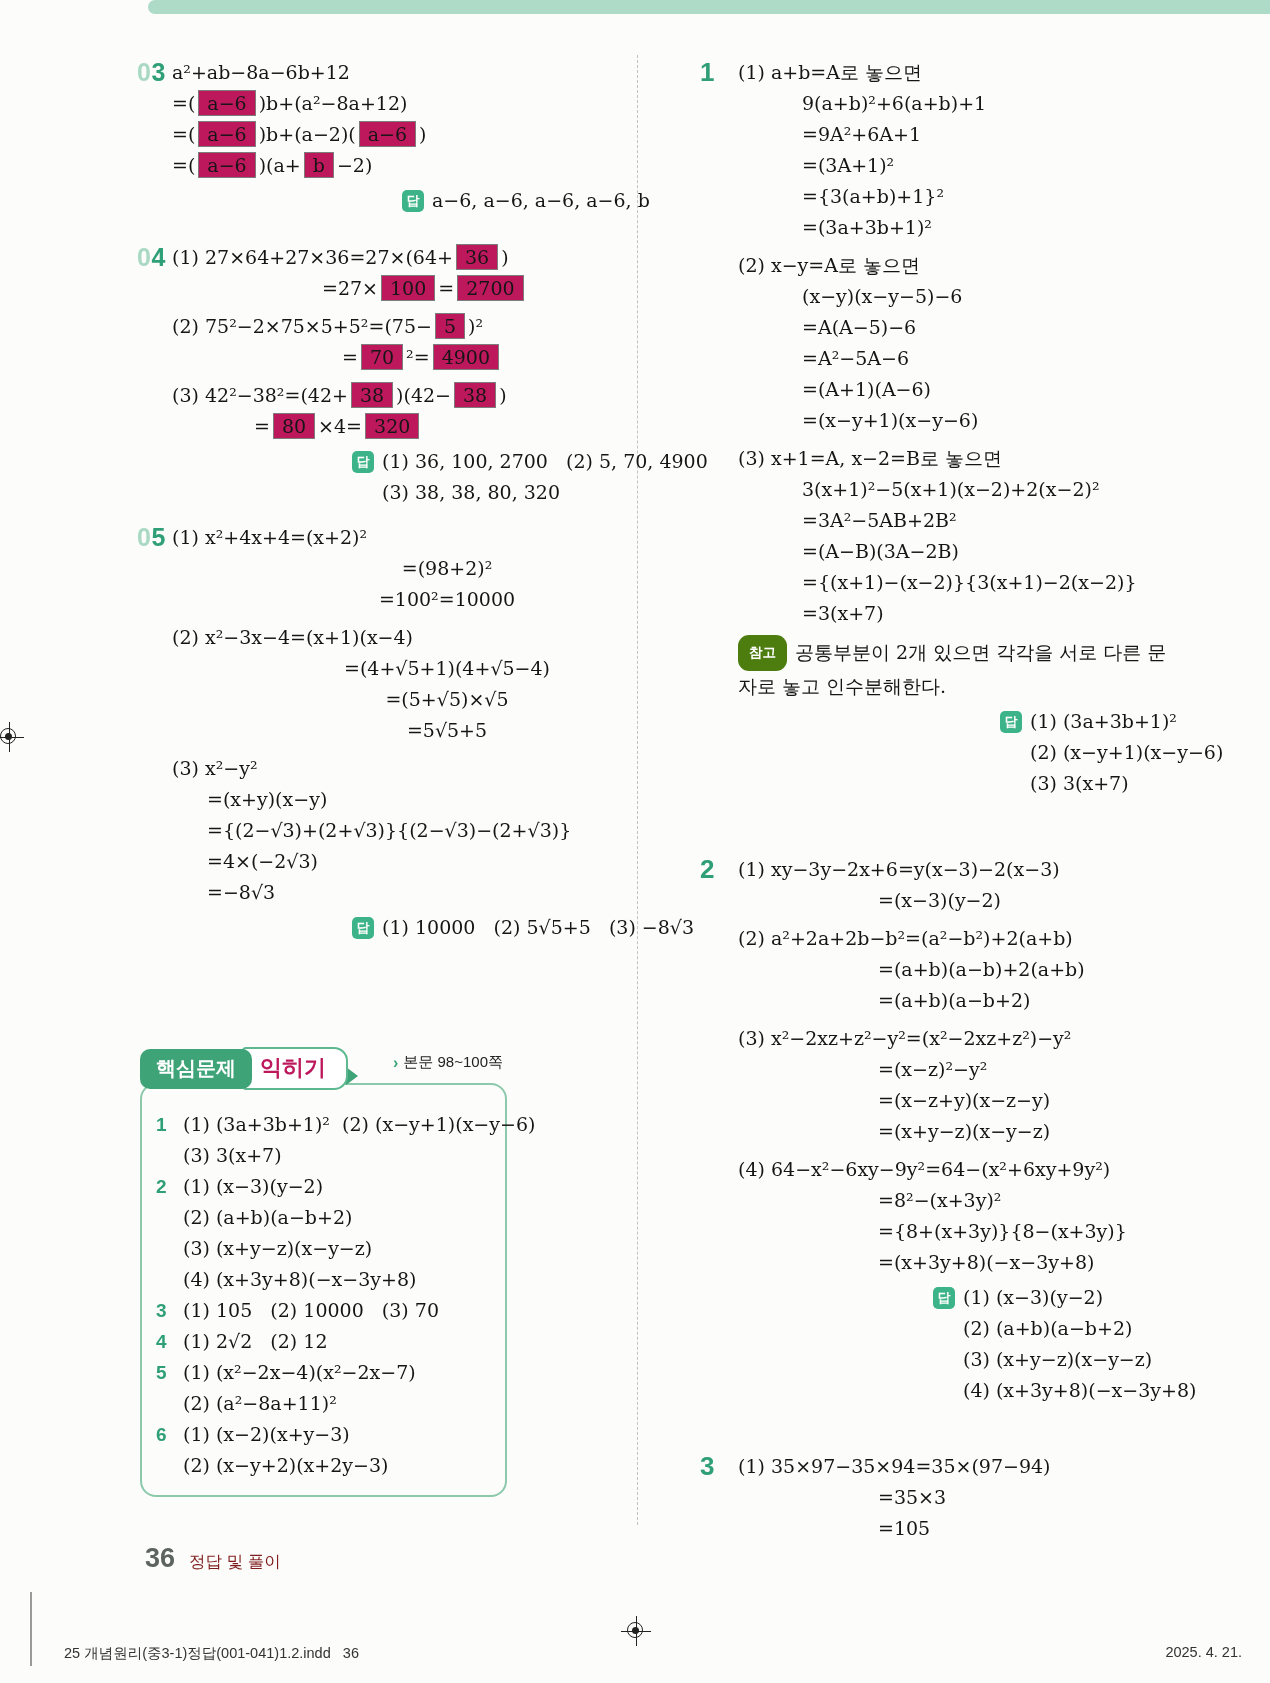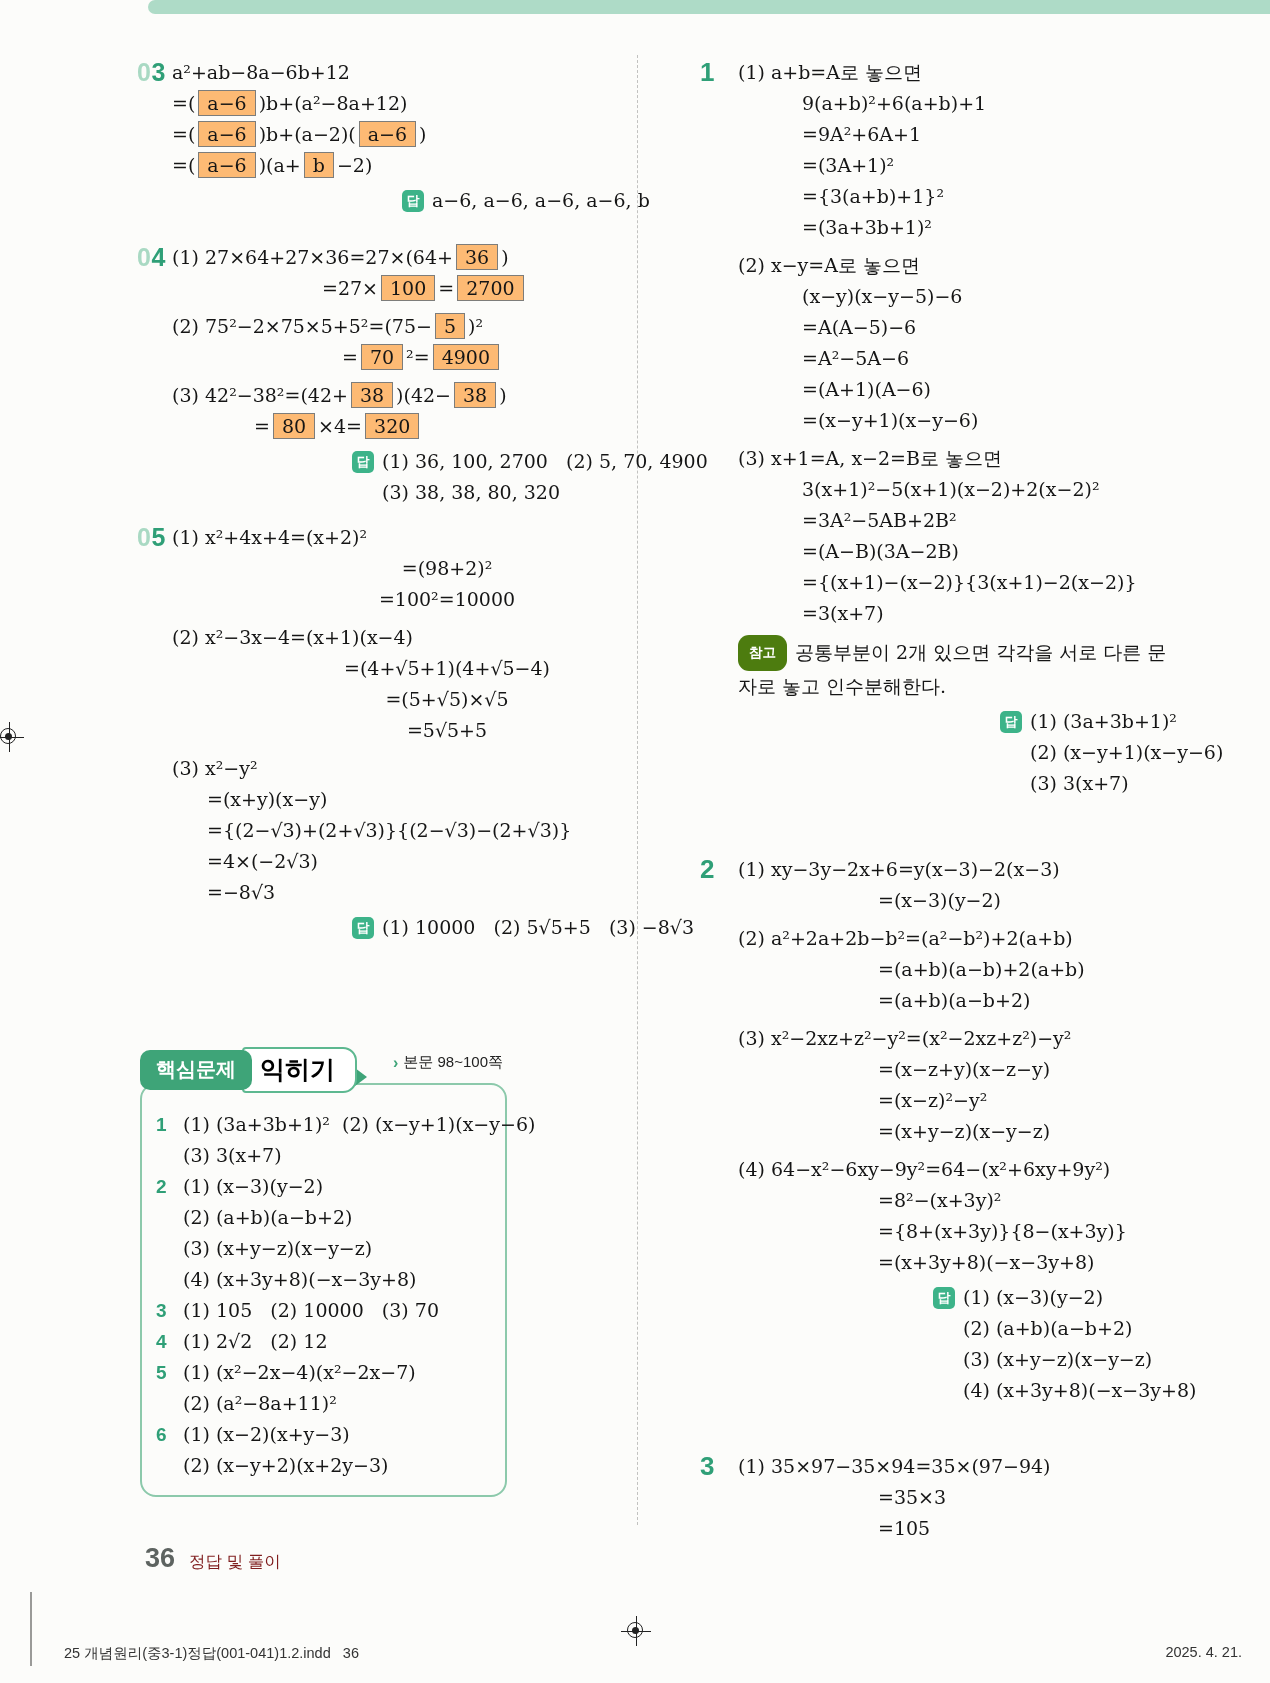--- a/index.html
+++ b/index.html
@@ -40,21 +40,21 @@
   .pnumR { position:absolute; left:0; top:0;
     font-family:"Liberation Sans","DejaVu Sans",sans-serif; font-weight:bold;
     font-size:26px; color:#2f9f77; }
 
   .ml { white-space:pre; font-size:19px; line-height:31px; min-height:31px; }
   .kg { margin-top:7px; }
   .k1 { margin-left:150px; } .k2 { margin-left:170px; } .k3 { margin-left:82px; }
   .k4 { margin-left:120px;text-align:center; } .k5 { margin-left:35px; }
   .r1 { margin-left:64px; }  .r2 { margin-left:140px; }
 
-  .fbox { display:inline-block; border:1px solid #7d7d7b; background:#fdba74;
+  .fbox { display:inline-block; border:1px solid #7d7d7b; background:#be185d;
     padding:0 8px; margin:0 3px; line-height:24px; }
 
   
   .ansblock { display:flex; align-items:flex-start; margin-top:4px; }
   .abadge { flex:0 0 auto; width:22px; height:22px; margin:5px 8px 0 0;
     background:#3db389; color:#fff; border-radius:5px;
     font-family:"Liberation Sans","DejaVu Sans",sans-serif; font-size:13px; font-weight:bold;
     display:flex; align-items:center; justify-content:center; }
   .ans03 { margin-left:230px; } .ans04 { margin-left:180px; } .ans05 { margin-left:180px; }
   .ansP1 { margin-left:262px; } .ansP2 { margin-left:195px; }
@@ -68,22 +68,22 @@
     font-family:"Liberation Sans","DejaVu Sans",sans-serif; font-size:13.5px; font-weight:bold;
     padding:2px 11px 3px; border-radius:11px; margin-right:8px; vertical-align:2px; }
 
   
   .corebox { position:relative; margin-top:140px; margin-left:3px; width:367px;
     border:2px solid #8cc9ab; border-radius:16px; padding:24px 14px 14px 14px; }
   .cb-head { position:absolute; top:-38px; left:-2px; display:flex; align-items:center; }
   .cb-badge { background:#3ea478; color:#fff;
     font-family:"Liberation Sans","DejaVu Sans",sans-serif; font-weight:bold; font-size:20px;
     padding:6px 16px 7px; border-radius:10px; position:relative; z-index:2; }
-  .cb-tab { background:#fff; border:2.5px solid #5db890; color:#000000;
-    font-family:Liberation Serif, serif; font-weight:bold; font-size:25px;
+  .cb-tab { background:#fff; border:2.5px solid #5db890; color:#be185d;
+    font-family:Liberation Serif, serif; font-weight:bold; font-size:22px;
     padding:4px 20px 5px 16px; margin-left:-10px; border-radius:4px 14px 14px 4px;
     position:relative; z-index:1; }
   .cb-tail { width:0; height:0; border-top:9px solid transparent;
     border-bottom:9px solid transparent; border-left:12px solid #3ea478;
     margin:14px 0 0 -2px; }
   .cb-ref { position:absolute; top:-32px; right:2px; display:flex; align-items:center; gap:5px;
     font-family:"Liberation Sans","DejaVu Sans",sans-serif; font-size:15px; color:#222; }
   .chev { color:#3ea478; font-weight:bold; font-size:16px; }
   .ci { display:flex; }
   .ci-num { flex:0 0 27px; color:#2f9f77;
@@ -267,22 +267,22 @@
 
     <section class="probR mtP2">
       <span class="pnumR">2</span>
       <div class="pbody">
           <div class="ml k0">(1) xy−3y−2x+6=y(x−3)−2(x−3)</div>
           <div class="ml r2">=(x−3)(y−2)</div>
           <div class="ml k0 kg">(2) a²+2a+2b−b²=(a²−b²)+2(a+b)</div>
           <div class="ml r2">=(a+b)(a−b)+2(a+b)</div>
           <div class="ml r2">=(a+b)(a−b+2)</div>
           <div class="ml k0 kg">(3) x²−2xz+z²−y²=(x²−2xz+z²)−y²</div>
+          <div class="ml r2">=(x−z)²−y²</div>
           <div class="ml r2">=(x−z+y)(x−z−y)</div>
-          <div class="ml r2">=(x−z)²−y²</div>
           <div class="ml r2">=(x+y−z)(x−y−z)</div>
           <div class="ml k0 kg">(4) 64−x²−6xy−9y²=64−(x²+6xy+9y²)</div>
           <div class="ml r2">=8²−(x+3y)²</div>
           <div class="ml r2">={8+(x+3y)}{8−(x+3y)}</div>
           <div class="ml r2">=(x+3y+8)(−x−3y+8)</div>
         </div>
       <div class="ansblock ansP2">
         <span class="abadge">답</span>
         <div class="anslines">
             <div class="ml">(1) (x−3)(y−2)</div>

